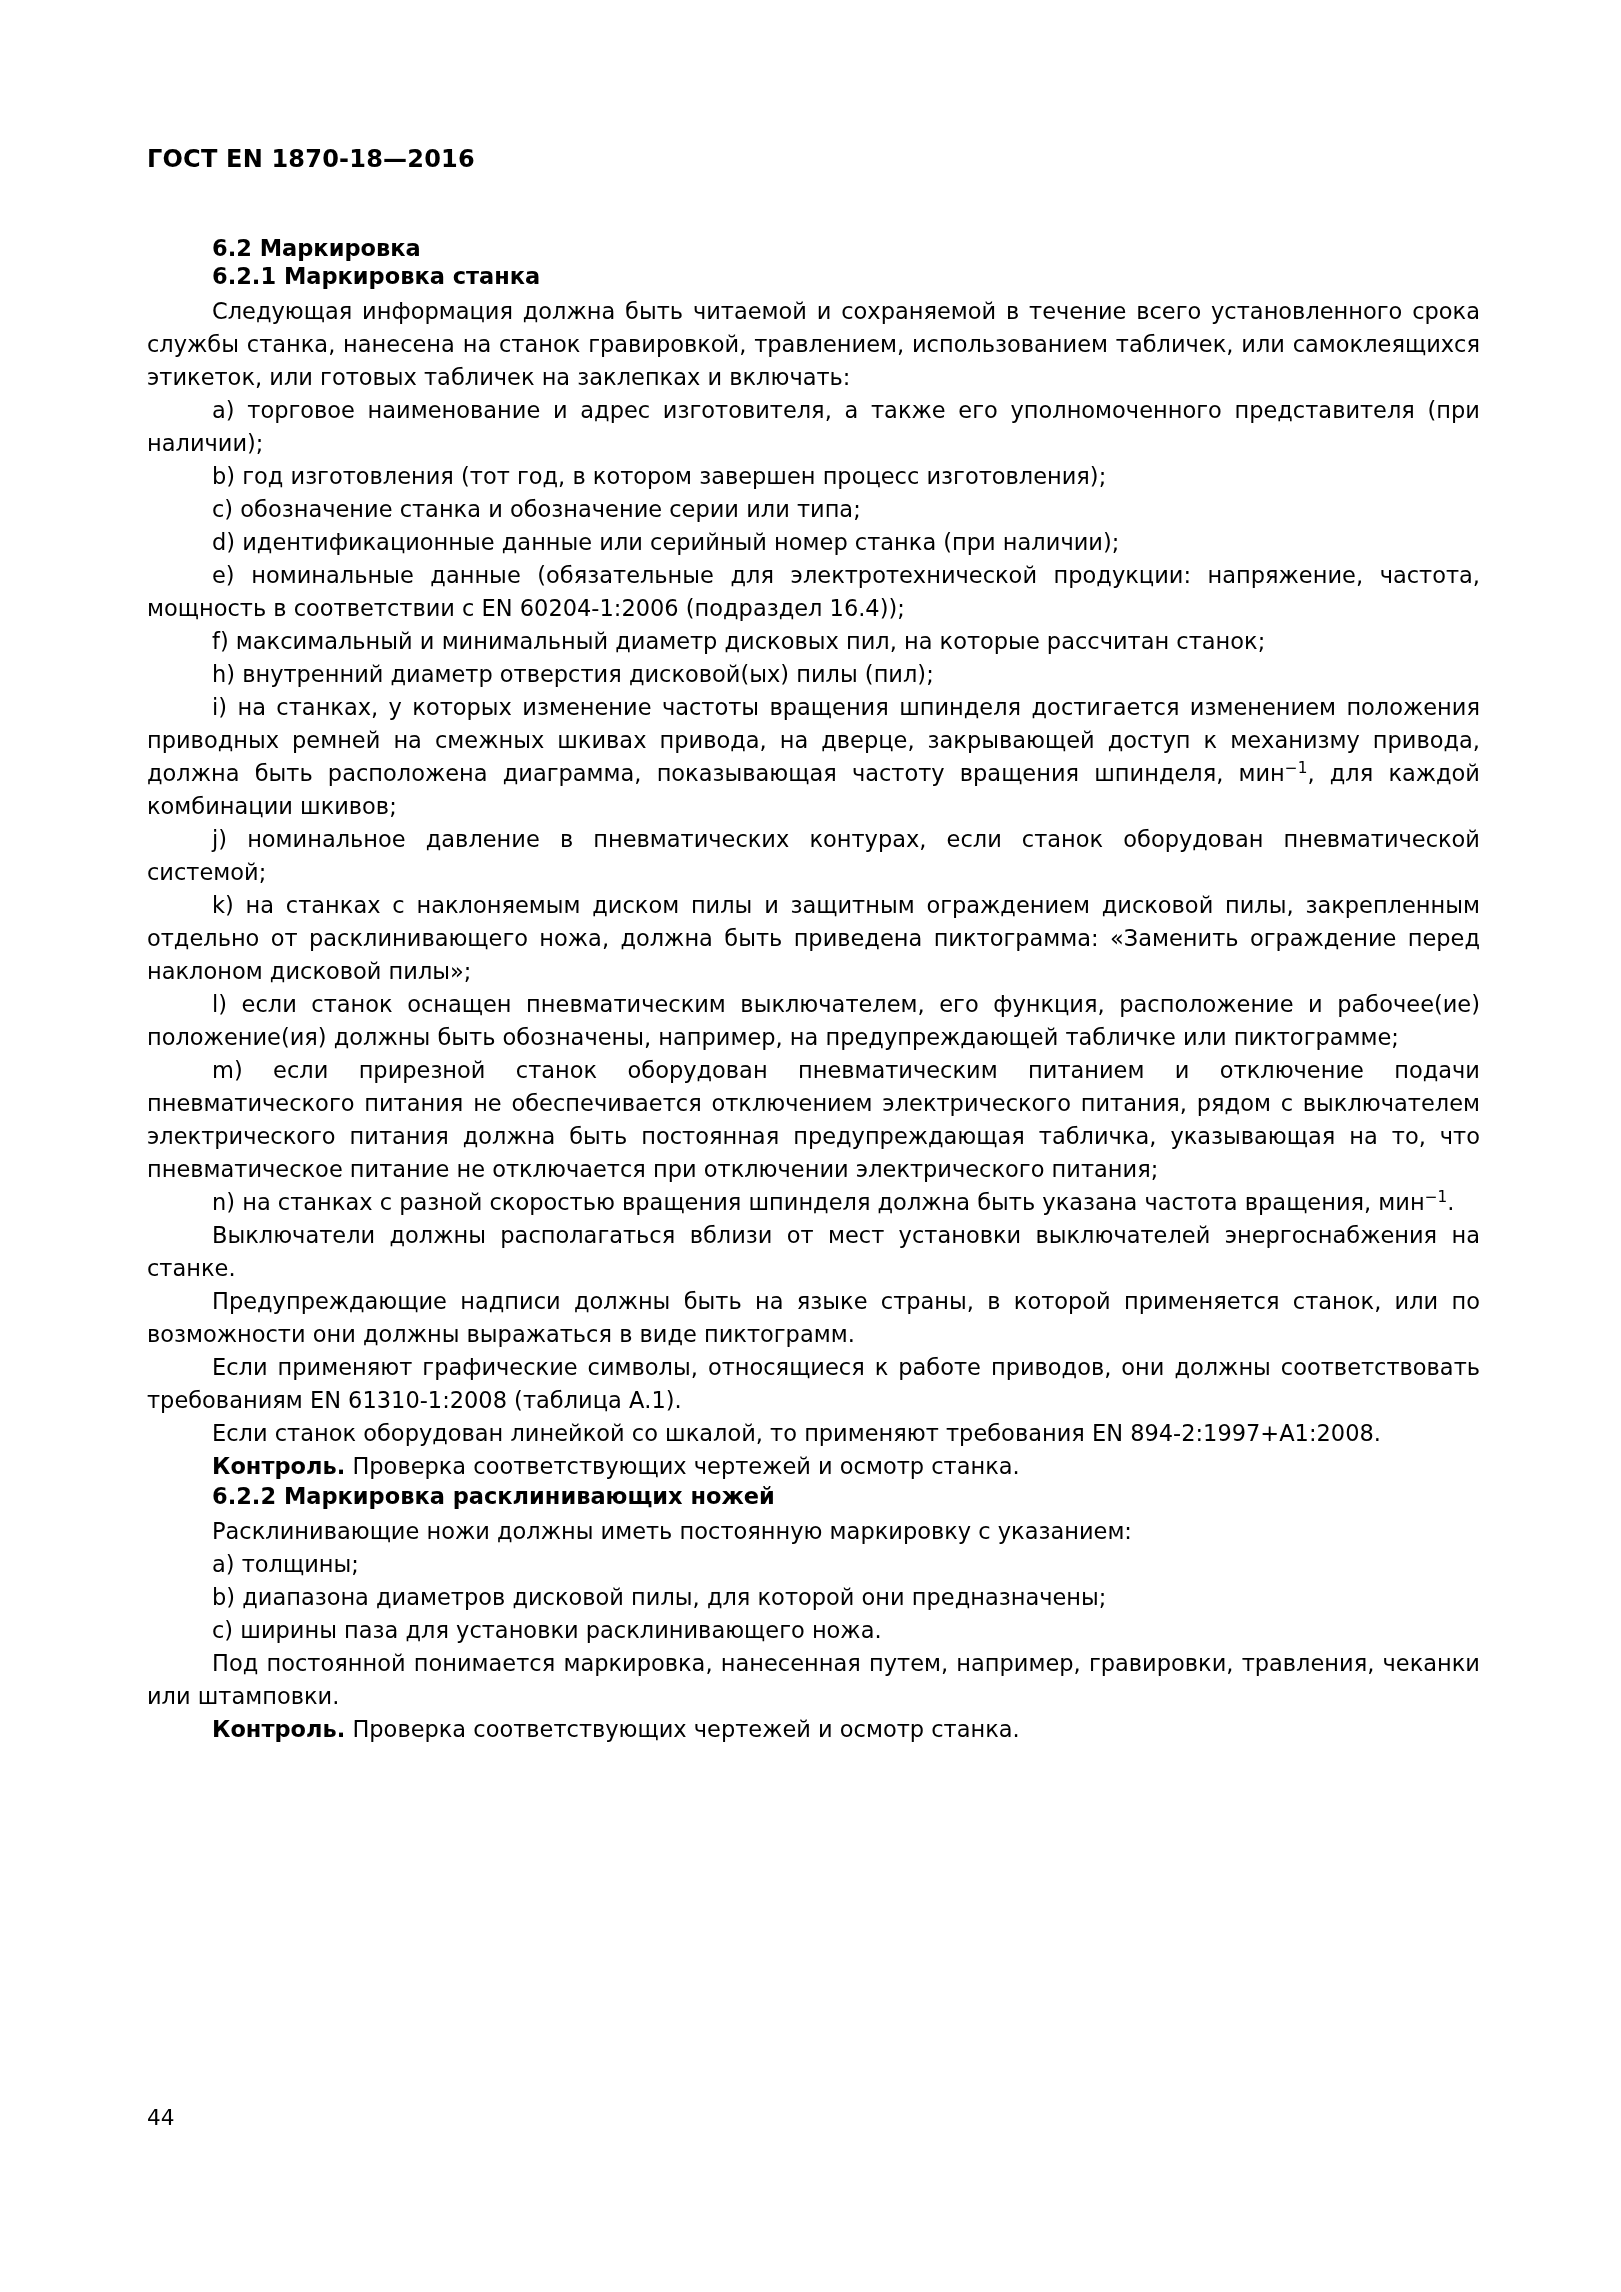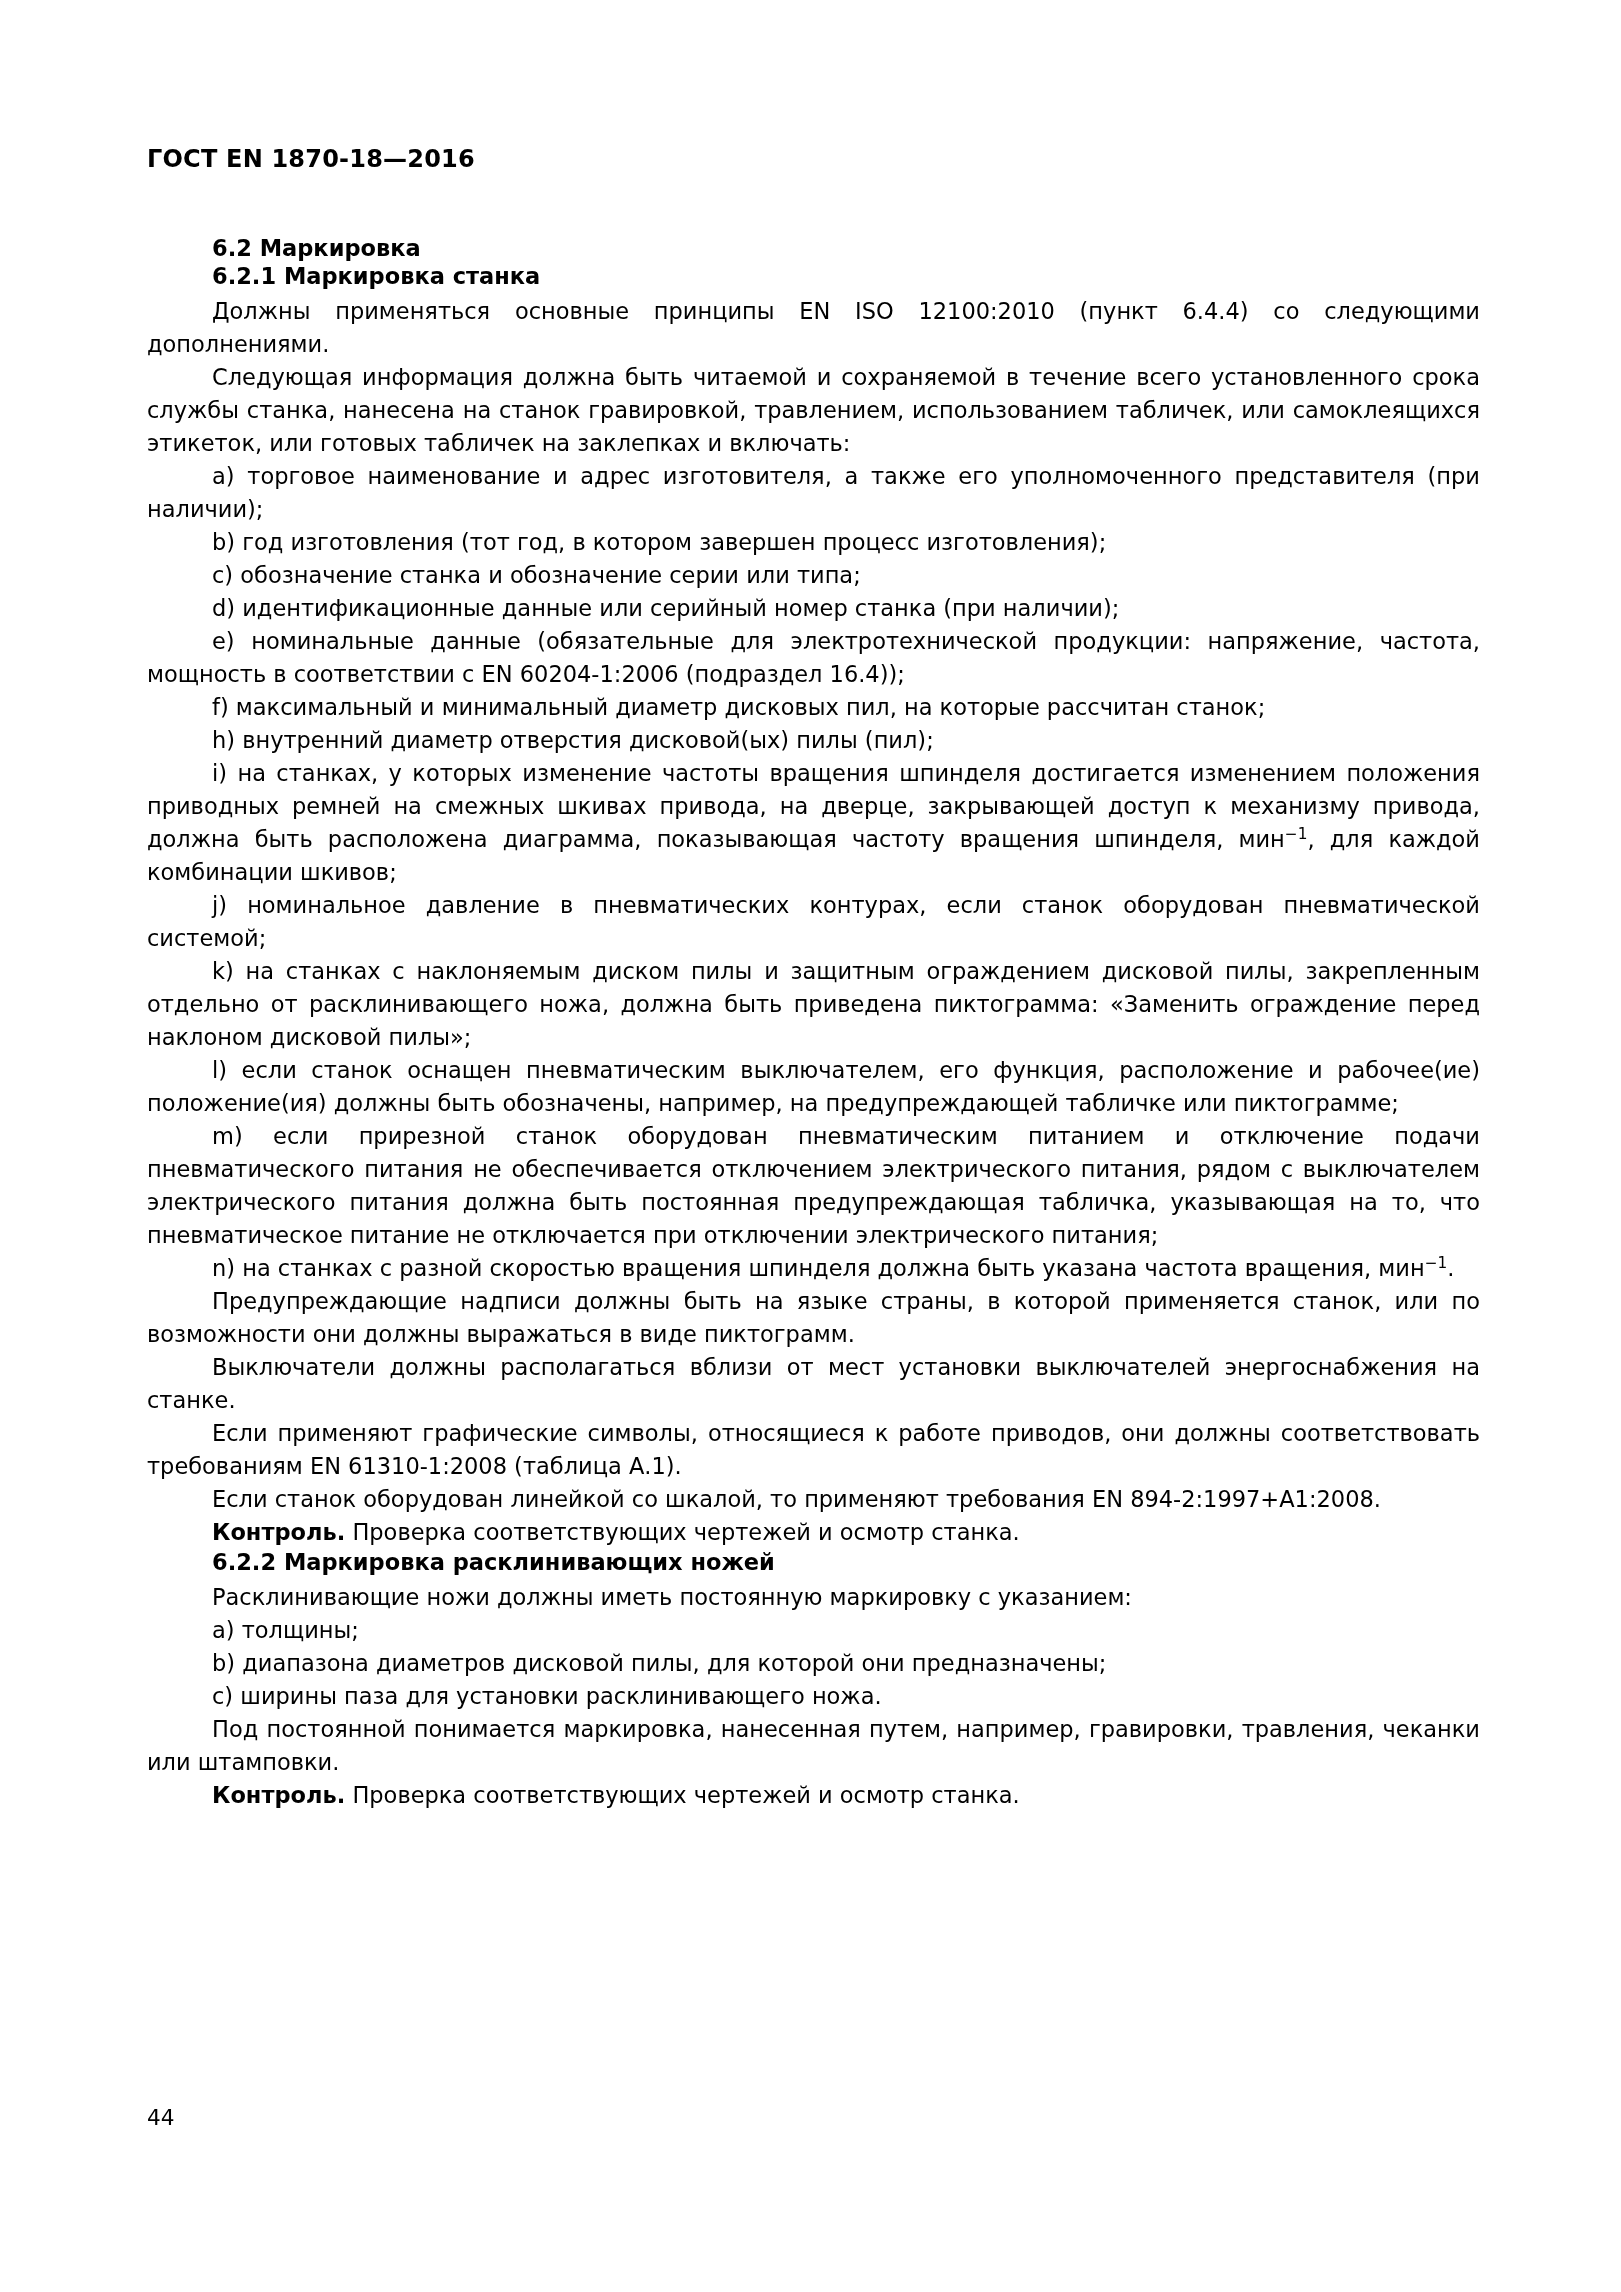--- a/index.html
+++ b/index.html
@@ -77,41 +77,40 @@
 
 <div class="page">
 
   <div class="header">ГОСТ EN 1870-18—2016</div>
 
   <div class="content">
 
     <div class="h-sub">6.2 Маркировка</div>
     <div class="h-sub2">6.2.1 Маркировка станка</div>
 
-    <p class="para">Должны применяться основные принципы EN ISO 12100:2010 (пункт 6.4.4) со следующими дополнениями.</p>
     <p class="para">Следующая информация должна быть читаемой и сохраняемой в течение всего установленного срока службы станка, нанесена на станок гравировкой, травлением, использованием табличек, или самоклеящихся этикеток, или готовых табличек на заклепках и включать:</p>
     <p class="para">a) торговое наименование и адрес изготовителя, а также его уполномоченного представителя (при наличии);</p>
     <p class="para">b) год изготовления (тот год, в котором завершен процесс изготовления);</p>
     <p class="para">c) обозначение станка и обозначение серии или типа;</p>
     <p class="para">d) идентификационные данные или серийный номер станка (при наличии);</p>
     <p class="para">e) номинальные данные (обязательные для электротехнической продукции: напряжение, частота, мощность в соответствии с EN 60204-1:2006 (подраздел 16.4));</p>
     <p class="para">f) максимальный и минимальный диаметр дисковых пил, на которые рассчитан станок;</p>
     <p class="para">h) внутренний диаметр отверстия дисковой(ых) пилы (пил);</p>
 
     <p class="para"><span>i) на станках, у которых изменение частоты вращения шпинделя достигается изменением положения приводных ремней на смежных шкивах привода, на дверце, закрывающей доступ к механизму привода, должна быть расположена диаграмма, показывающая частоту вращения шпинделя, мин</span><sup>−1</sup><span>, для каждой комбинации шкивов;</span></p>
 
     <p class="para">j) номинальное давление в пневматических контурах, если станок оборудован пневматической системой;</p>
     <p class="para">k) на станках с наклоняемым диском пилы и защитным ограждением дисковой пилы, закрепленным отдельно от расклинивающего ножа, должна быть приведена пиктограмма: «Заменить ограждение перед наклоном дисковой пилы»;</p>
     <p class="para">l) если станок оснащен пневматическим выключателем, его функция, расположение и рабочее(ие) положение(ия) должны быть обозначены, например, на предупреждающей табличке или пиктограмме;</p>
     <p class="para">m) если прирезной станок оборудован пневматическим питанием и отключение подачи пневматического питания не обеспечивается отключением электрического питания, рядом с выключателем электрического питания должна быть постоянная предупреждающая табличка, указывающая на то, что пневматическое питание не отключается при отключении электрического питания;</p>
 
     <p class="para"><span>n) на станках с разной скоростью вращения шпинделя должна быть указана частота вращения, мин</span><sup>−1</sup><span>.</span></p>
 
+    <p class="para">Выключатели должны располагаться вблизи от мест установки выключателей энергоснабжения на станке.</p>
     <p class="para">Предупреждающие надписи должны быть на языке страны, в которой применяется станок, или по возможности они должны выражаться в виде пиктограмм.</p>
-    <p class="para">Выключатели должны располагаться вблизи от мест установки выключателей энергоснабжения на станке.</p>
     <p class="para">Если применяют графические символы, относящиеся к работе приводов, они должны соответствовать требованиям EN 61310-1:2008 (таблица А.1).</p>
     <p class="para">Если станок оборудован линейкой со шкалой, то применяют требования EN 894-2:1997+A1:2008.</p>
 
     <p class="para"><span class="bold">Контроль.</span><span> Проверка соответствующих чертежей и осмотр станка.</span></p>
 
     <div class="h-sub2">6.2.2 Маркировка расклинивающих ножей</div>
 
     <p class="para">Расклинивающие ножи должны иметь постоянную маркировку с указанием:</p>
     <p class="para">a) толщины;</p>
     <p class="para">b) диапазона диаметров дисковой пилы, для которой они предназначены;</p>

